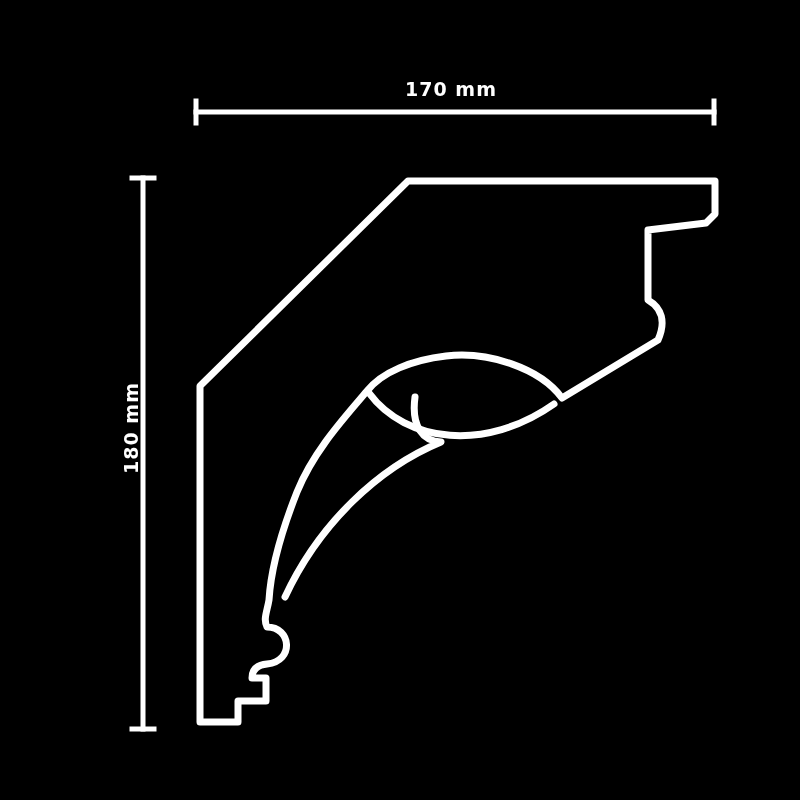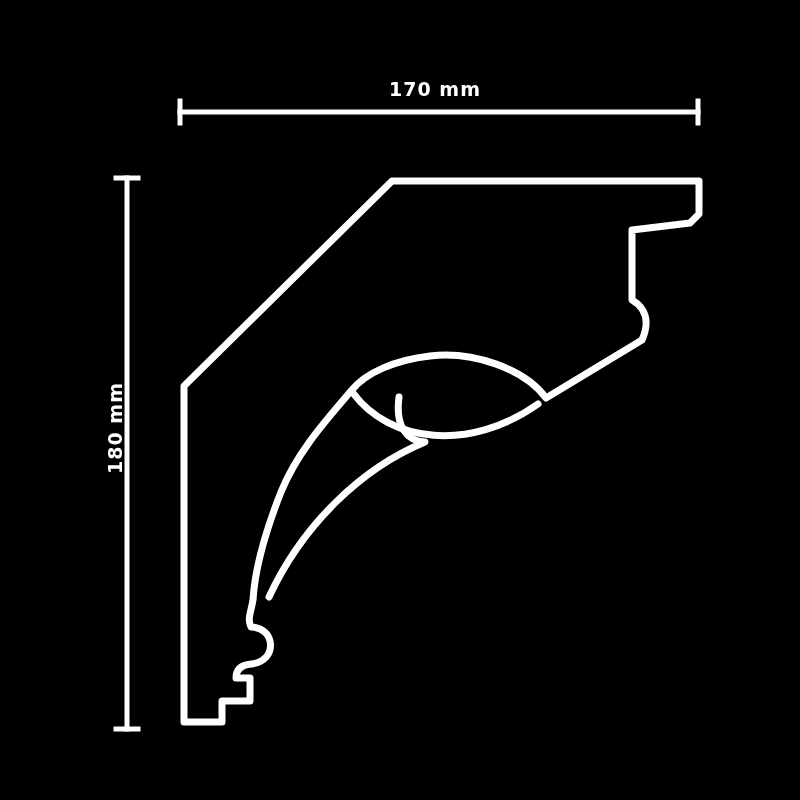--- a/index.html
+++ b/index.html
@@ -8,20 +8,21 @@
     background: #000000;
     width: 800px;
     height: 800px;
     overflow: hidden;
   }
   .canvas {
     position: relative;
     width: 720px;
     height: 800px;
     background: #000000;
+    padding-left: 16px;
   }
   svg { display: block; }
   .dim-label {
     font-family: "DejaVu Sans", sans-serif;
     font-size: 19px;
     font-weight: bold;
     letter-spacing: 1px;
   }
 </style>
 </head>

